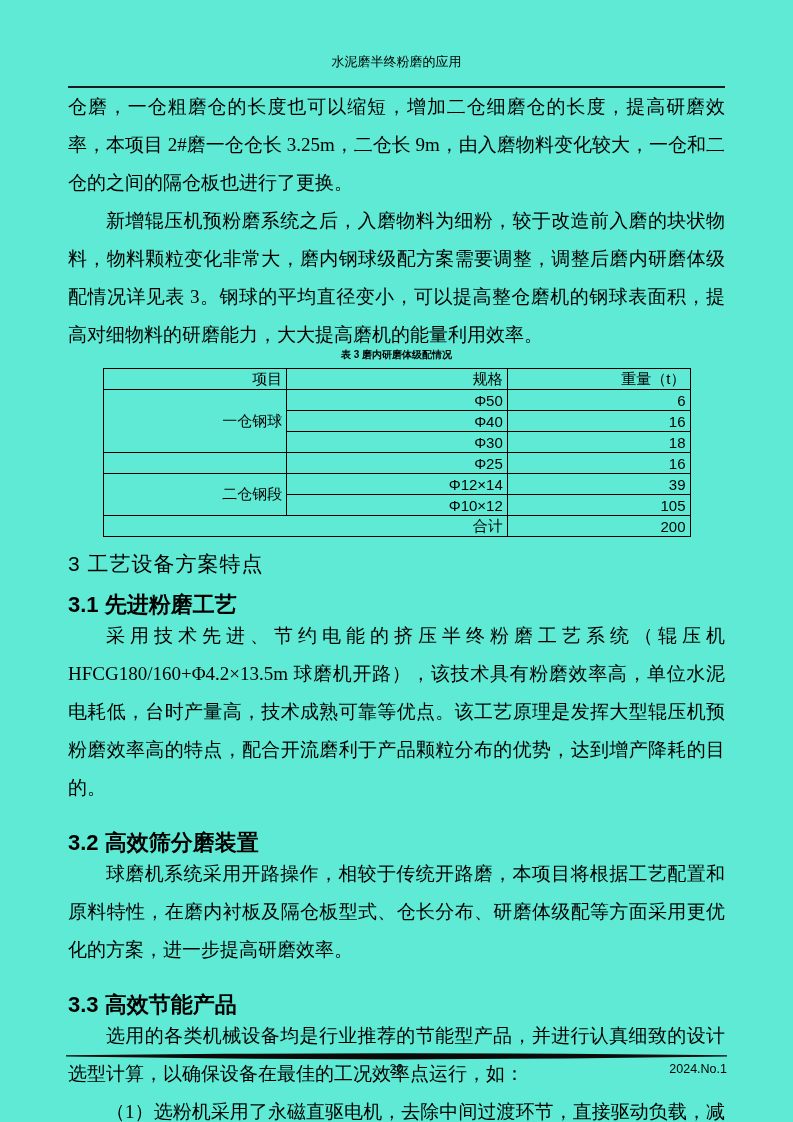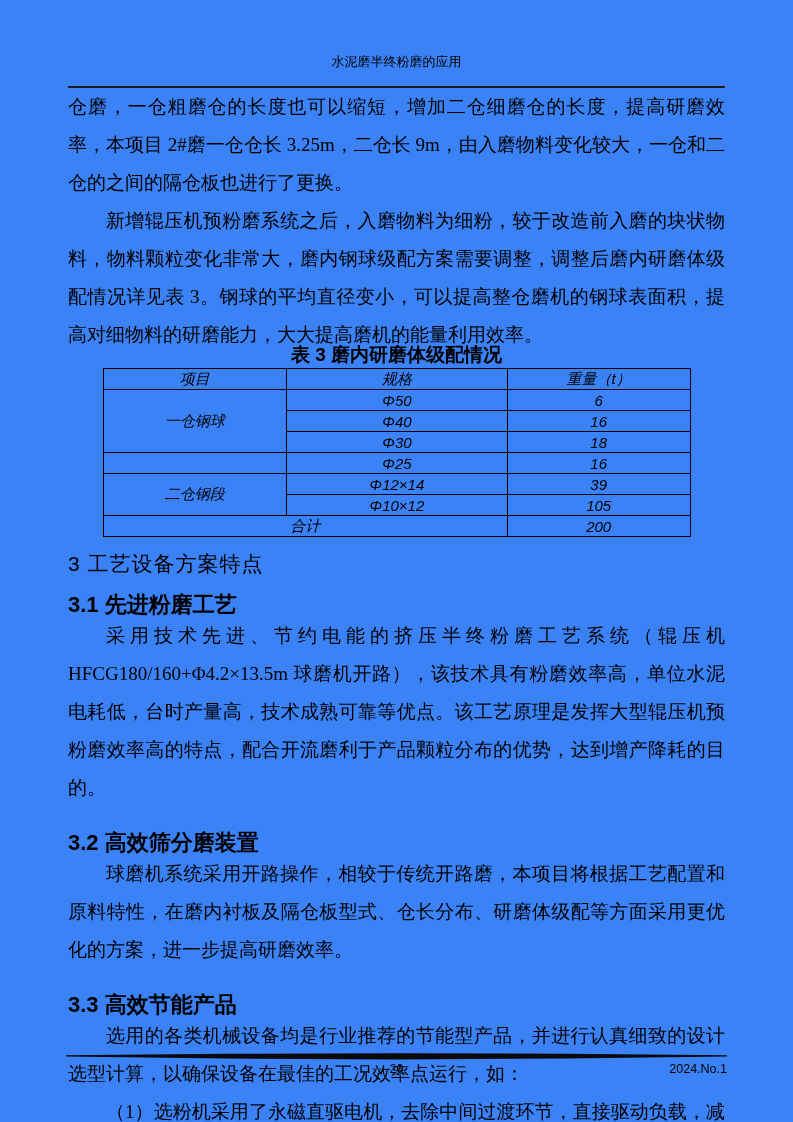--- a/index.html
+++ b/index.html
@@ -2,21 +2,21 @@
 <html><head>
 <meta charset="utf-8">
 <style>
   * { margin: 0; padding: 0; box-sizing: border-box; }
   html, body { background: #e8e8e8; }
   .page {
     position: relative;
     width: 793px;
     height: 1122px;
     margin: 0 auto;
-    background: #3b82f6;
+    background: #5eead4;
     color: #000;
     font-family: "Liberation Serif", "DejaVu Serif", serif;
     overflow: hidden;
   }
   .content {
     position: absolute;
     left: 68px;
     top: 54px;
     width: 657px;
   }
@@ -32,40 +32,39 @@
     font-size: 19px;
     line-height: 38px;
     text-align: justify;
     text-justify: inter-ideograph;
   }
   .body-text p.indent { text-indent: 2em; }
   .table-caption {
     margin-top: -8px;
     text-align: center;
     font-weight: bold;
-    font-size: 19px;
+    font-size: 10px;
     line-height: 18px;
     font-family: "Liberation Sans", "DejaVu Sans", sans-serif;
   }
   table.grading {
     width: 588px;
     margin: 4px auto 0;
     border-collapse: collapse;
     font-size: 15px;
     font-family: "Liberation Sans", "DejaVu Sans", sans-serif;
     border: 1.5px solid #000;
   }
   table.grading th, table.grading td {
     border: 1px solid #000;
-    text-align: center;
+    text-align: right;
     vertical-align: middle;
     height: 21px;
     padding: 0 4px;
     font-weight: normal;
-    font-style: italic;
   }
   table.grading col.c-item { width: 184px; }
   table.grading col.c-spec { width: 221px; }
   table.grading col.c-weight { width: 183px; }
   h2.sec {
     margin-top: 14px;
     font-size: 21px;
     line-height: 26px;
     font-weight: normal;
     font-family: "Liberation Sans", "DejaVu Sans", sans-serif;

